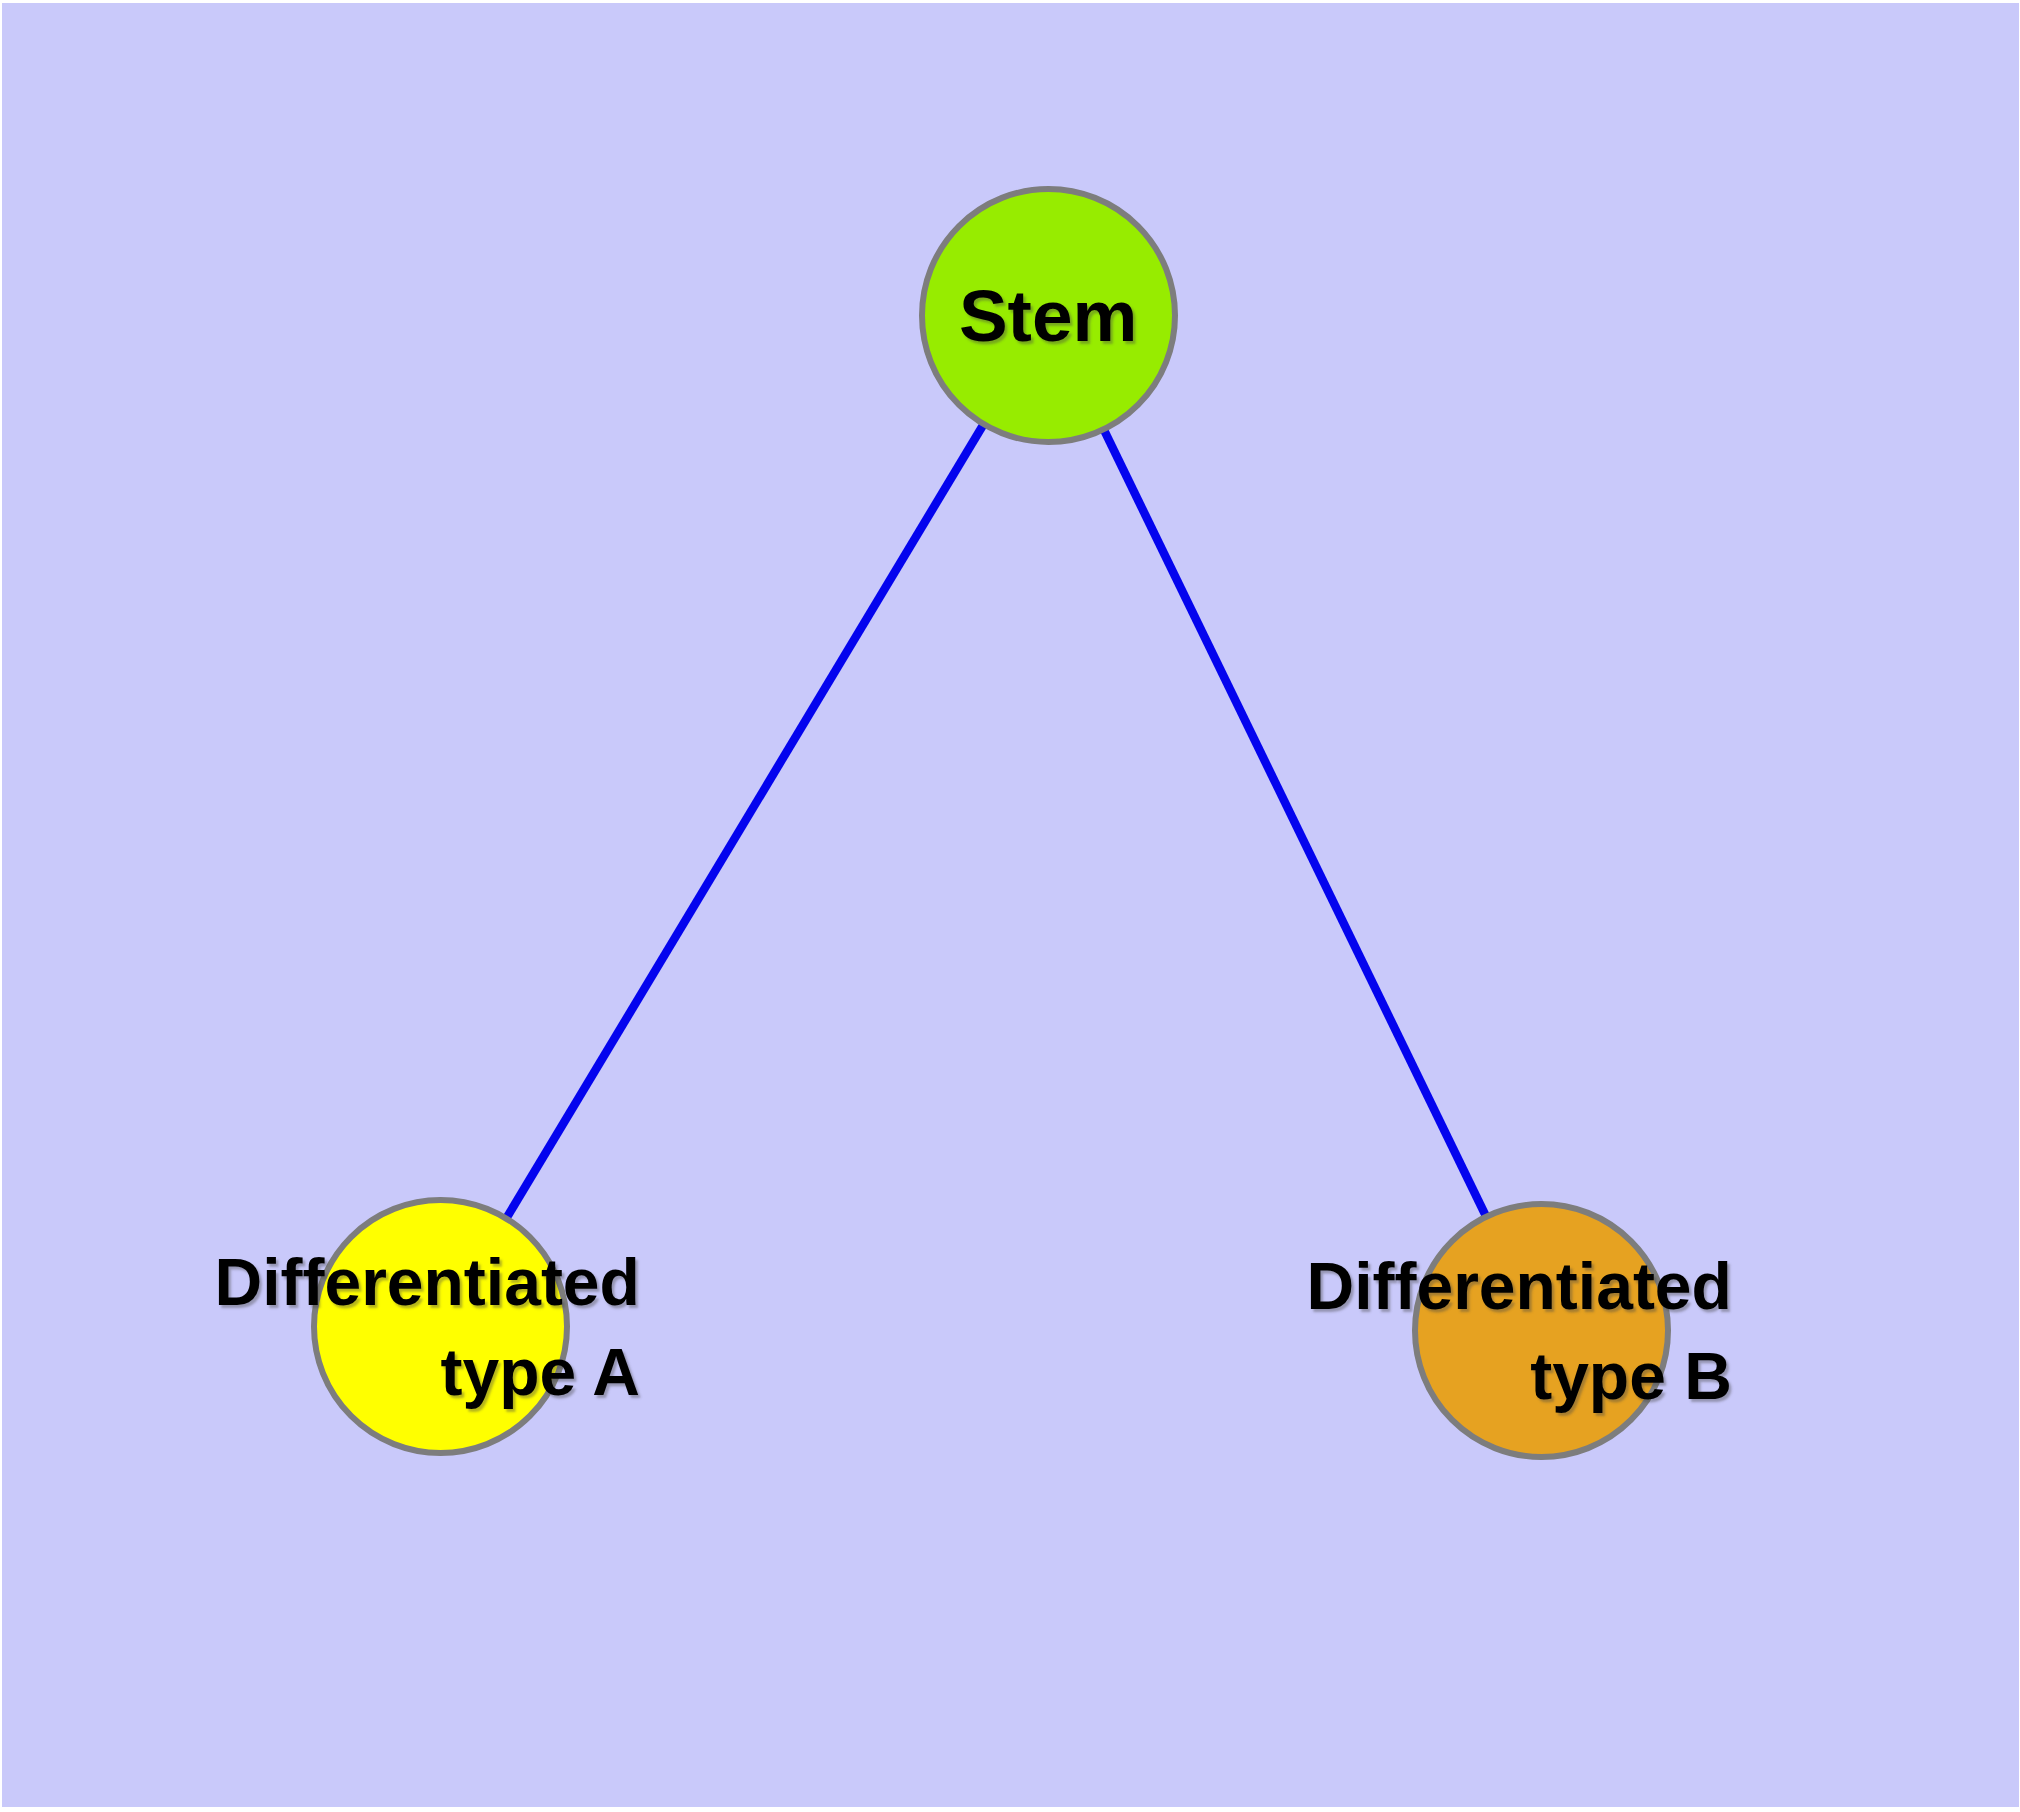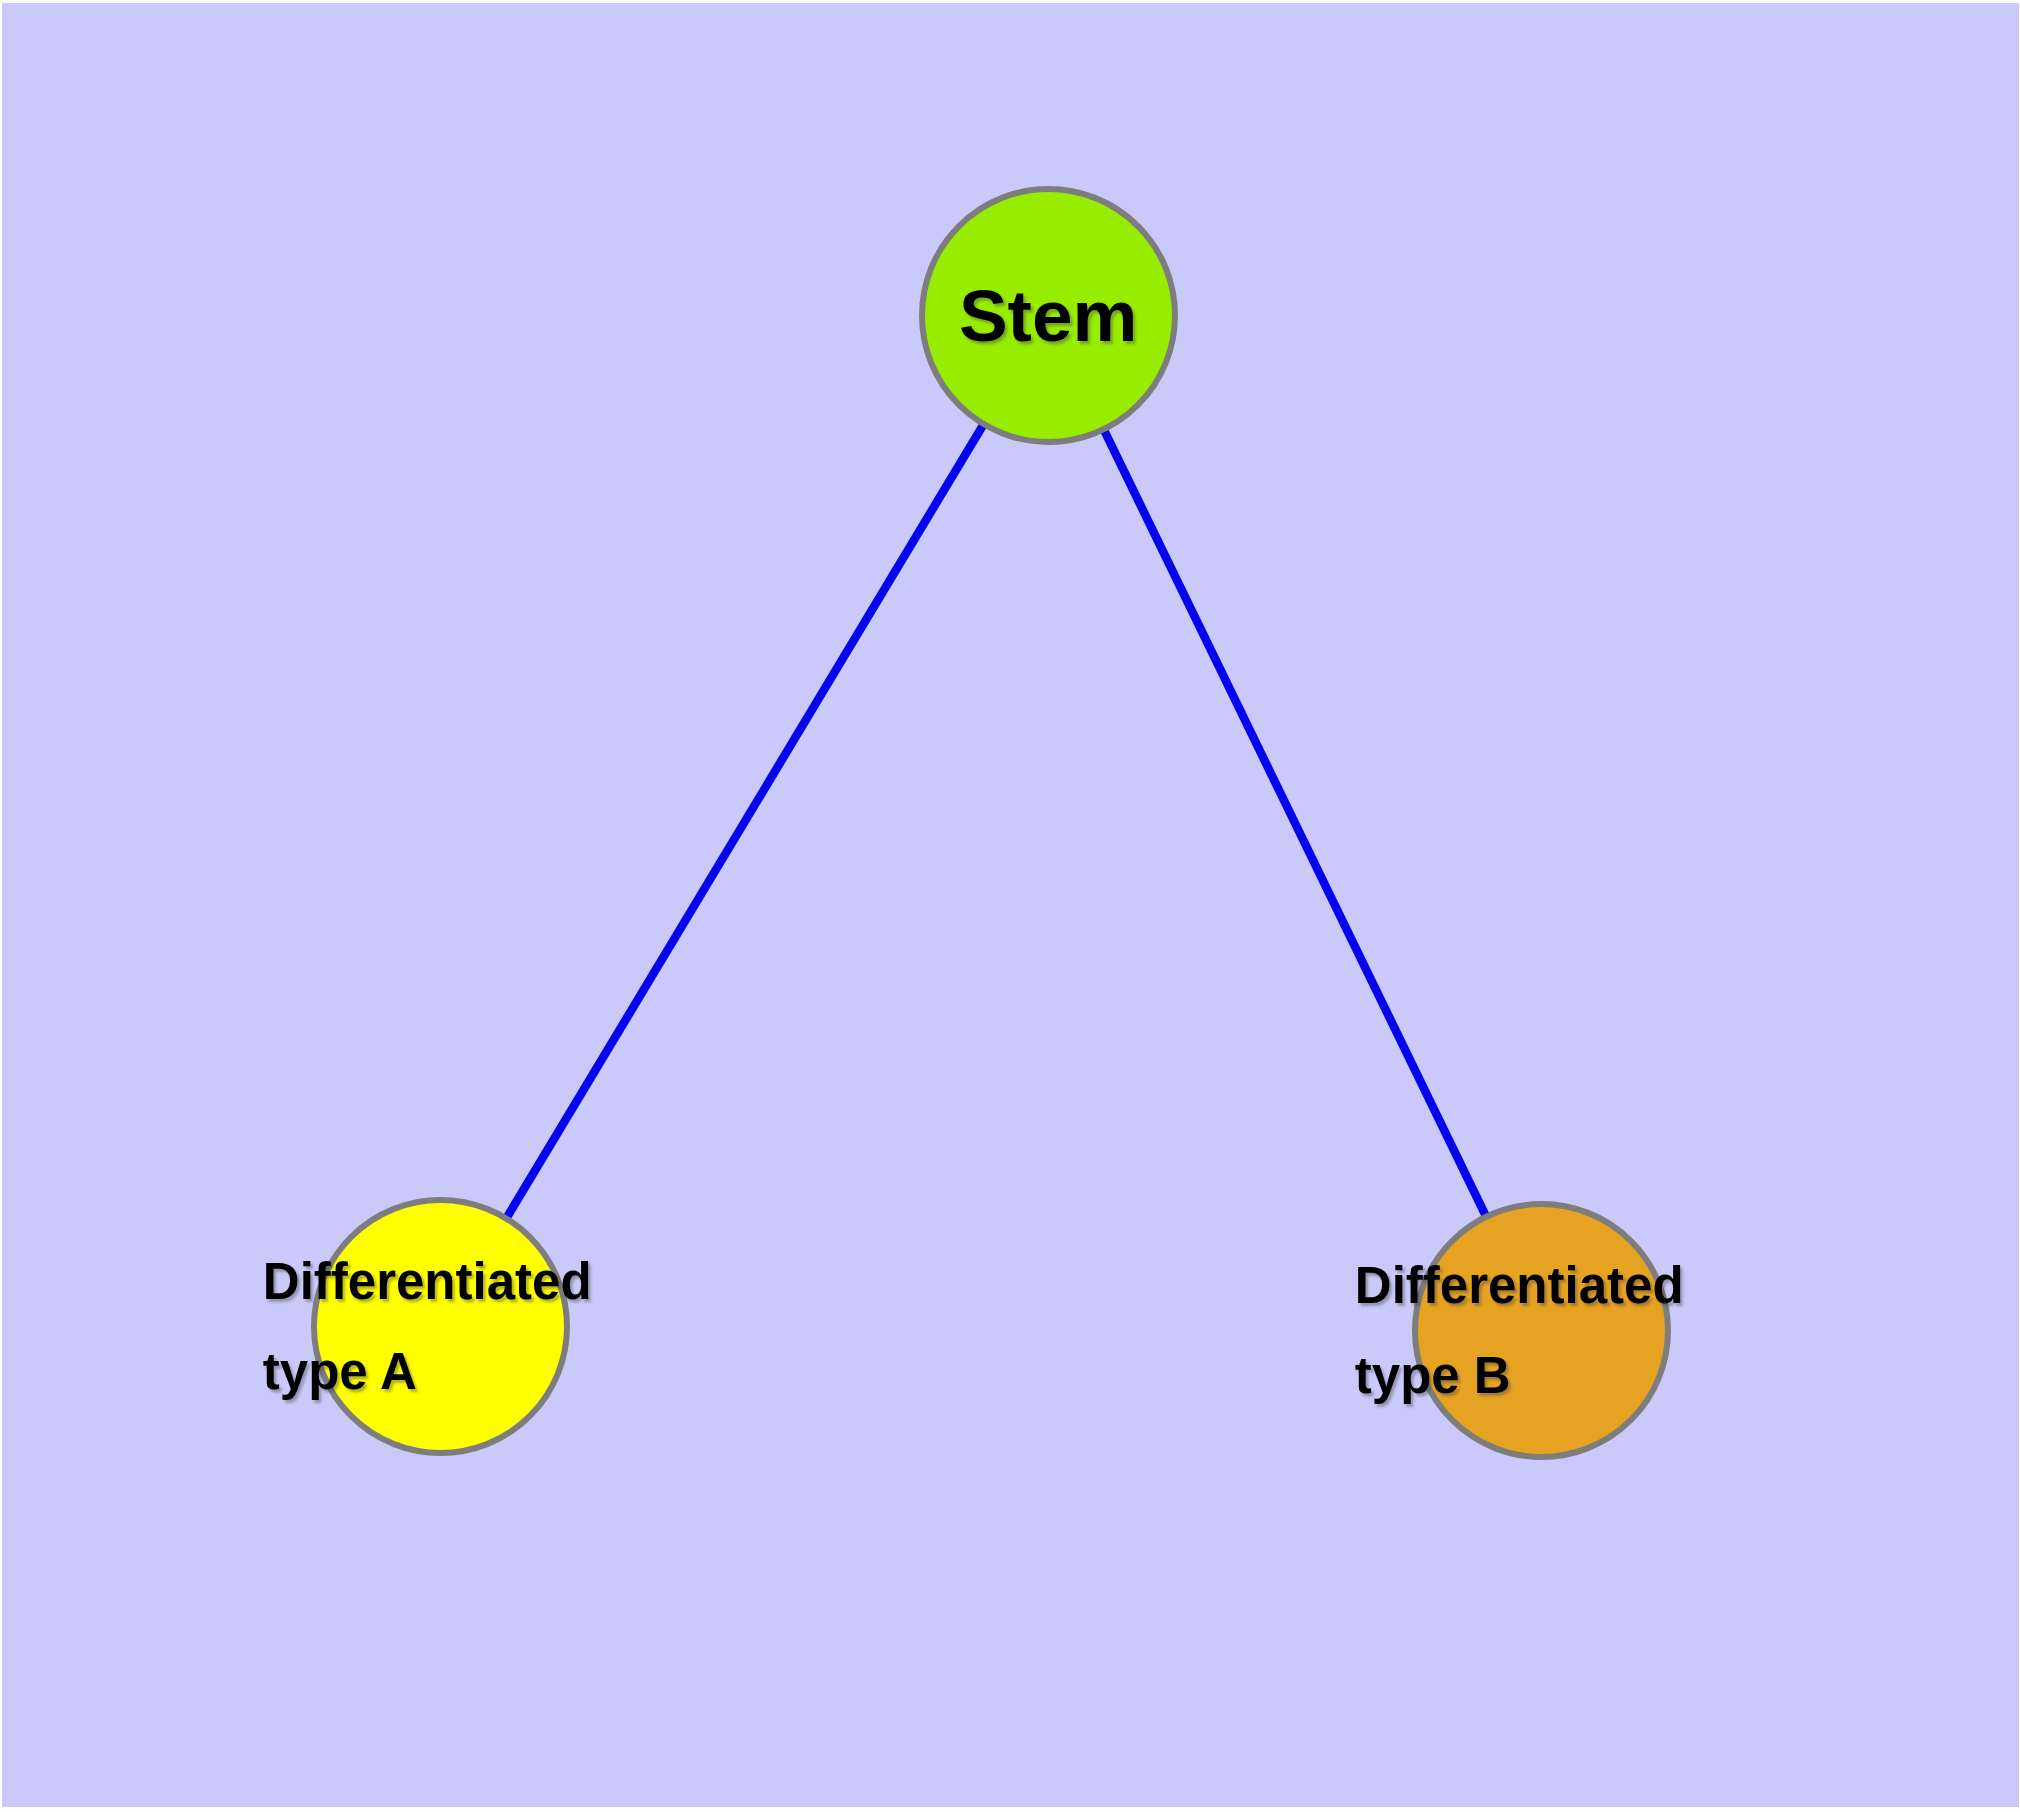--- a/index.html
+++ b/index.html
@@ -36,40 +36,40 @@
     align-items: center;
     justify-content: center;
   }
   .node-stem   { left: 917px; top: 183px; }
   .node-type-a { left: 309px;  top: 1194px; }
   .node-type-b { left: 1410px; top: 1198px; }
 
   .label {
     color: #000000;
     font-weight: bold;
-    text-align: left;
+    text-align: right;
     white-space: pre-line;
     text-shadow: 2.5px 2.5px 2.5px rgba(70,70,70,0.40);
   }
   .stem-label {
     font-size: 73px;
     line-height: 85px;
   }
   .overlay-label {
     position: absolute;
     z-index: 3;
     width: 763px;
     height: 271px;
     display: flex;
     align-items: center;
     justify-content: center;
     pointer-events: none;
   }
   .overlay-label .label {
-    font-size: 51px;
+    font-size: 66px;
     line-height: 90px;
   }
   .label-type-a { left: 44px;   top: 1188px; }
   .label-type-b { left: 1136px; top: 1192px; }
 </style>
 </head>
 <body>
 
 <div class="canvas" style="background-color: rgb(201, 201, 250);">
 

